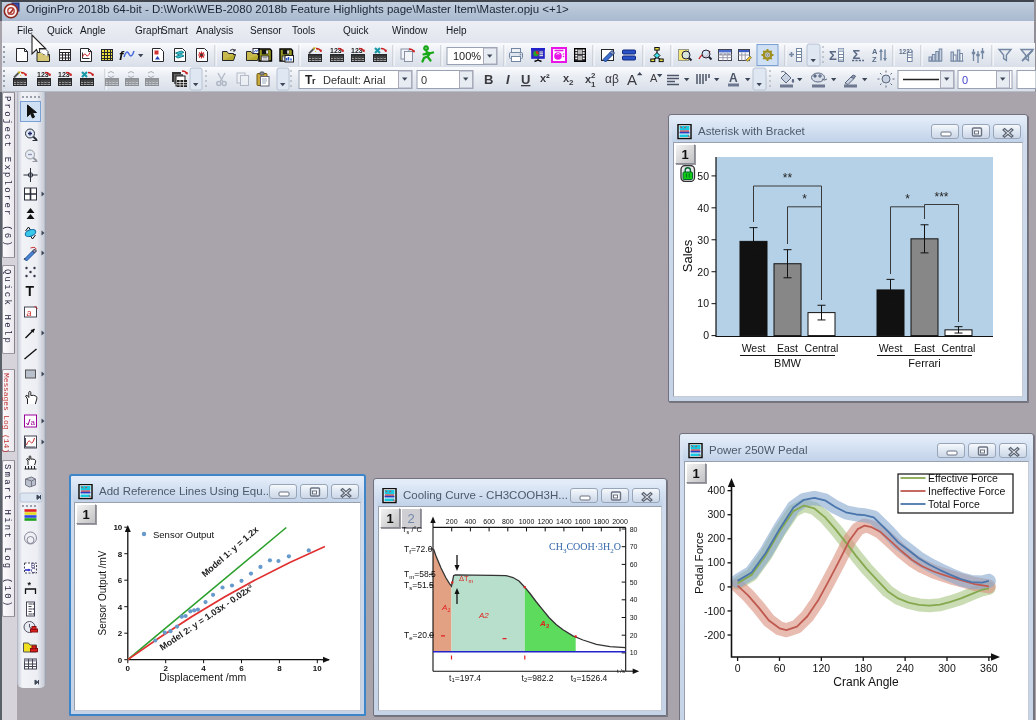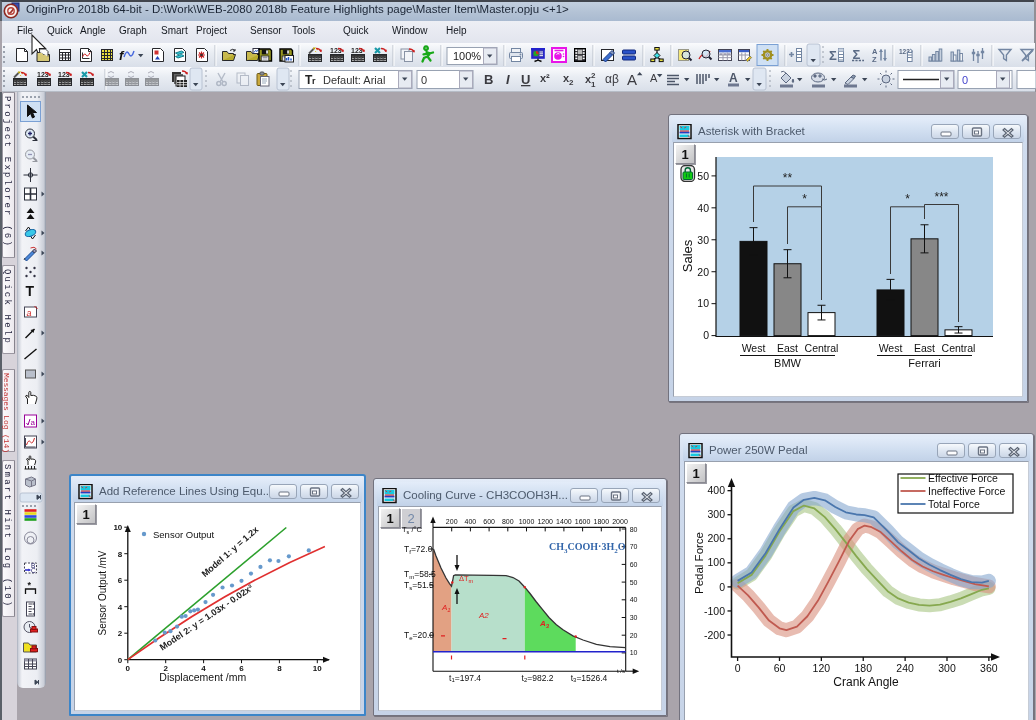--- a/index.html
+++ b/index.html
@@ -29,23 +29,23 @@
 svg text{font-family:"Liberation Sans",sans-serif}
 </style></head><body>
 <div id="app">
 <div class="abs" id="titlebar"></div>
 <div class="abs" id="titletext">OriginPro 2018b 64-bit - D:\Work\WEB-2080 2018b Feature Highlights page\Master Item\Master.opju &lt;+1&gt;</div>
 <div class="abs" id="menubar"></div>
 <div class="abs" style="left:1034px;top:0;width:2px;height:720px;background:#918f95"></div>
 <div class="mi" style="left:17px">File</div>
 <div class="mi" style="left:47px">Quick</div>
 <div class="mi" style="left:80px">Angle</div>
-<div class="mi" style="left:119px">Graph</div>
+<div class="mi" style="left:135px">Graph</div>
 <div class="mi" style="left:161px">Smart</div>
-<div class="mi" style="left:196px">Project</div>
+<div class="mi" style="left:196px">Analysis</div>
 <div class="mi" style="left:250px">Sensor</div>
 <div class="mi" style="left:292px">Tools</div>
 <div class="mi" style="left:343px">Quick</div>
 <div class="mi" style="left:392px">Window</div>
 <div class="mi" style="left:446px">Help</div>
 <div class="abs tbrow" id="tb1"></div>
 <div class="abs tbrow" id="tb2"></div>
 <svg class="abs" style="left:3px;top:2px" width="17" height="17">
 <rect x="9" y="1" width="7" height="8" fill="#3a4fae" stroke="#1c2a6e"></rect>
 <circle cx="8" cy="9" r="6.7" fill="#f8f0ee" stroke="#8c2820" stroke-width="1.6"></circle>
@@ -851,21 +851,21 @@
 <path d="M68 157.9 h4 M129.5 160.6 h4" stroke="#e02020" stroke-width="1.4"></path>
 <path d="M78.5 177.5 v4 M151.8 177.5 v4" stroke="#e02020" stroke-width="1.2"></path>
 <circle cx="151.8" cy="109.2" r="1.2" fill="#e02020"></circle>
       <circle cx="79.3" cy="104.5" r="1.2" fill="#e02020"></circle>
       <circle cx="202.7" cy="158.5" r="1.2" fill="#e02020"></circle>
 <text x="92" y="202.5" font-size="8.5" font-family="Liberation Serif,serif" fill="#111" text-anchor="middle">t<tspan font-size="6" dy="1.8">1</tspan><tspan dy="-1.8">=197.4</tspan></text>
 <text x="164.5" y="202.5" font-size="8.5" font-family="Liberation Serif,serif" fill="#111" text-anchor="middle">t<tspan font-size="6" dy="1.8">2</tspan><tspan dy="-1.8">=982.2</tspan></text>
 <text x="216" y="202.5" font-size="8.5" font-family="Liberation Serif,serif" fill="#111" text-anchor="middle">t<tspan font-size="6" dy="1.8">3</tspan><tspan dy="-1.8">=1526.4</tspan></text>
 <text x="244" y="195" font-size="6" font-family="Liberation Serif,serif" fill="#111">t /s</text>
 </svg>
-<div class="abs" style="left:549px;top:541px;font-size:10px;font-weight:bold;color:#3366aa;font-family:'Liberation Serif',serif">CH<sub style="font-size:7px">3</sub>COOH·3H<sub style="font-size:7px">2</sub>O</div>
+<div class="abs" style="left:549px;top:541px;font-size:10px;font-weight:normal;color:#3366aa;font-family:'Liberation Serif',serif">CH<sub style="font-size:7px">3</sub>COOH·3H<sub style="font-size:7px">2</sub>O</div>
 <div class="abs win" style="left:668px;top:114px;width:360px;height:288px">
 <div class="winframe"></div>
 <div class="tbar"></div>
 <svg class="wicon" width="16" height="16">
         <rect x="1" y="0.5" width="13" height="14" fill="#fff" stroke="#111" stroke-width="1.5"></rect>
 <rect x="2.5" y="2" width="10" height="4.5" fill="#18c8e0"></rect>
         <rect x="2.5" y="7.5" width="10" height="2" fill="#2040c0"></rect>
         <rect x="2.5" y="10.5" width="10" height="2.5" fill="#18c8e0"></rect>
 <path d="M3 7 h9" stroke="#e02020"></path>
         <path d="M3.2 2.5 l2 1.5 m2 0 l2 -1 m1.5 8.5 l2 1.5" stroke="#e02020" stroke-width="0.8"></path>

